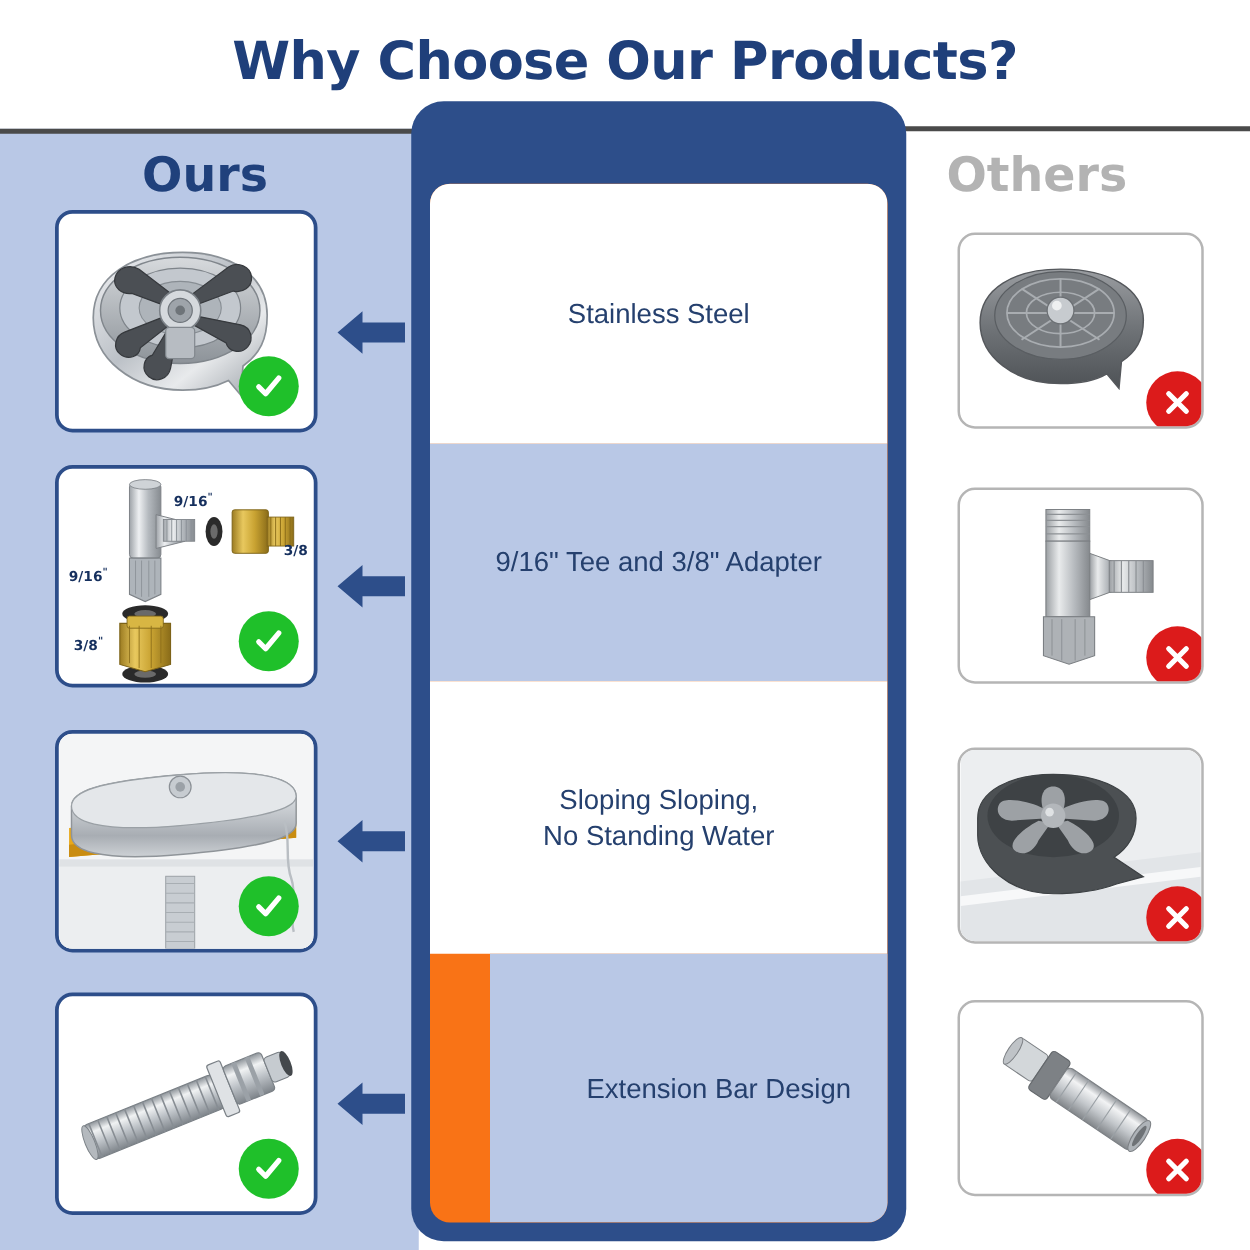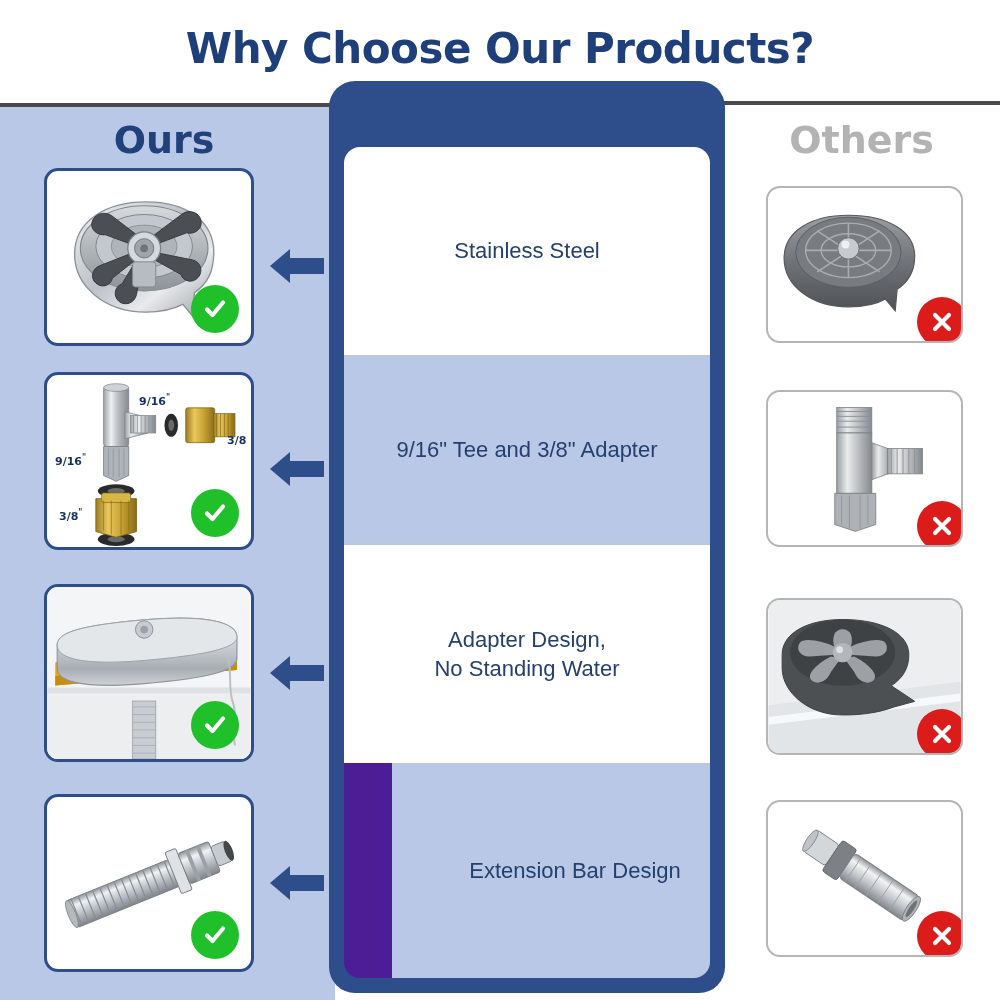--- a/index.html
+++ b/index.html
@@ -44,42 +44,42 @@
 
   
   .others-rule {
     position: absolute;
     left: 723px; top: 101px;
     width: 277px; height: 4px;
     background: #4a4a4a;
   }
   .others-heading {
     position: absolute;
-    top: 118px; left: 723px; width: 277px;
+    top: 118px; left: 691px; width: 277px;
     text-align: center;
     font-size: 38px; font-weight: bold;
     color: #b3b3b3;
     font-family: "DejaVu Sans", sans-serif;
   }
 
   
   .center-card {
     position: absolute;
     left: 329px; top: 81px;
     width: 396px; height: 912px;
     background: #2d4e8a;
     border-radius: 26px;
   }
   .center-inner {
     position: absolute;
     left: 15px; top: 66px;
     width: 366px; height: 831px;
     border-radius: 16px;
     overflow: hidden;
-    background: #4c1d95;
+    background: #f97316;
   }
   .band {
     width: 100%;
     display: flex;
     align-items: center;
     justify-content: center;
     text-align: center;
     font-size: 22px;
     color: #25406e;
     line-height: 1.32;
@@ -153,21 +153,21 @@
 <div class="ours-panel"></div>
 <div class="ours-heading">Ours</div>
 
 <div class="others-rule"></div>
 <div class="others-heading">Others</div>
 
 <div class="center-card">
   <div class="center-inner">
     <div class="band white" style="height:208px;">Stainless Steel</div>
     <div class="band blue" style="height:190px;">9/16" Tee and 3/8" Adapter</div>
-    <div class="band white" style="height:218px;white-space:pre-line;">Adapter Design,
+    <div class="band white" style="height:218px;white-space:pre-line;">Sloping Sloping,
 No Standing Water</div>
     <div class="band blue" style="height:215px;margin-left:48px;">Extension Bar Design</div>
   </div>
 </div>
 
 <div class="arrow" style="left:268px; top:245px;">
   <svg viewBox="0 0 58 42">
       <path d="M2 21 L22 4 L22 13 L56 13 L56 29 L22 29 L22 38 Z" fill="#2d4e8a"></path>
     </svg>
 </div>

